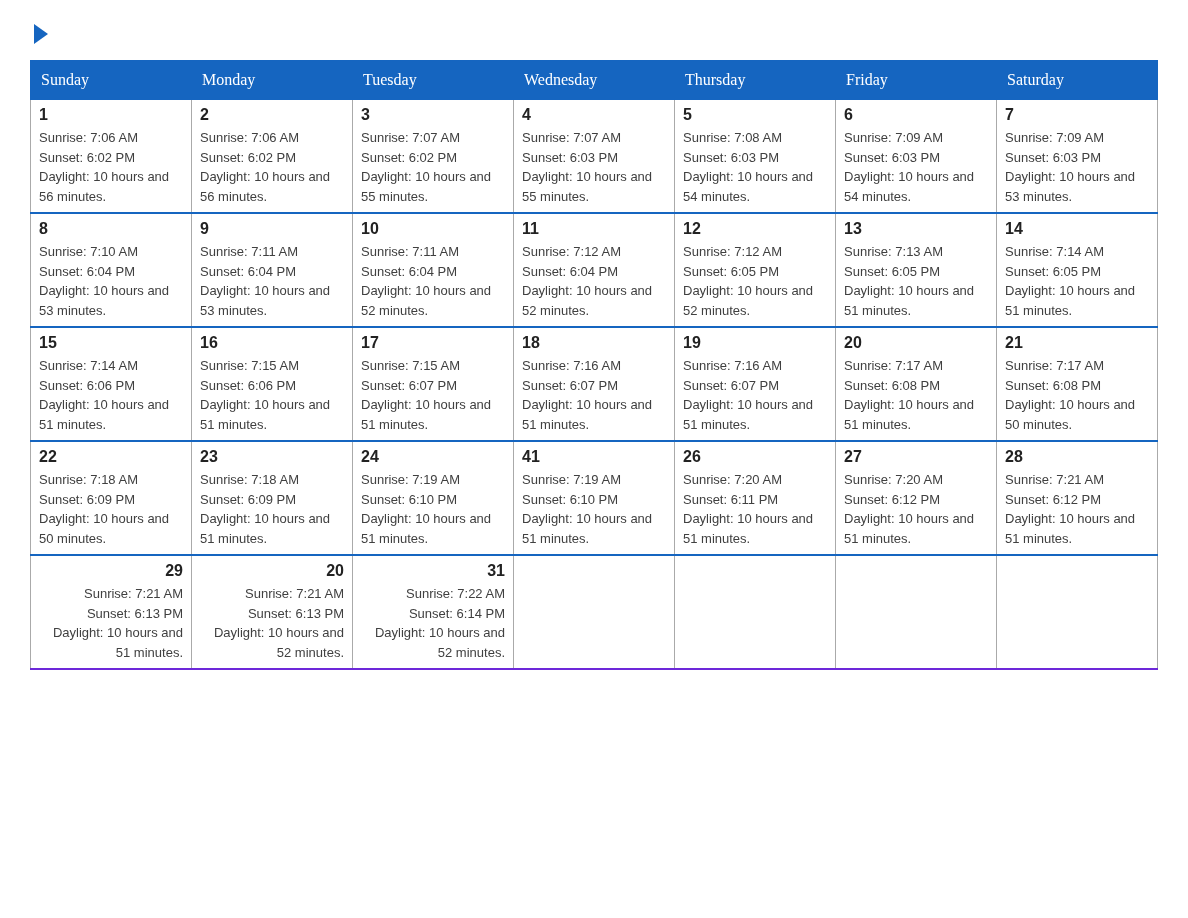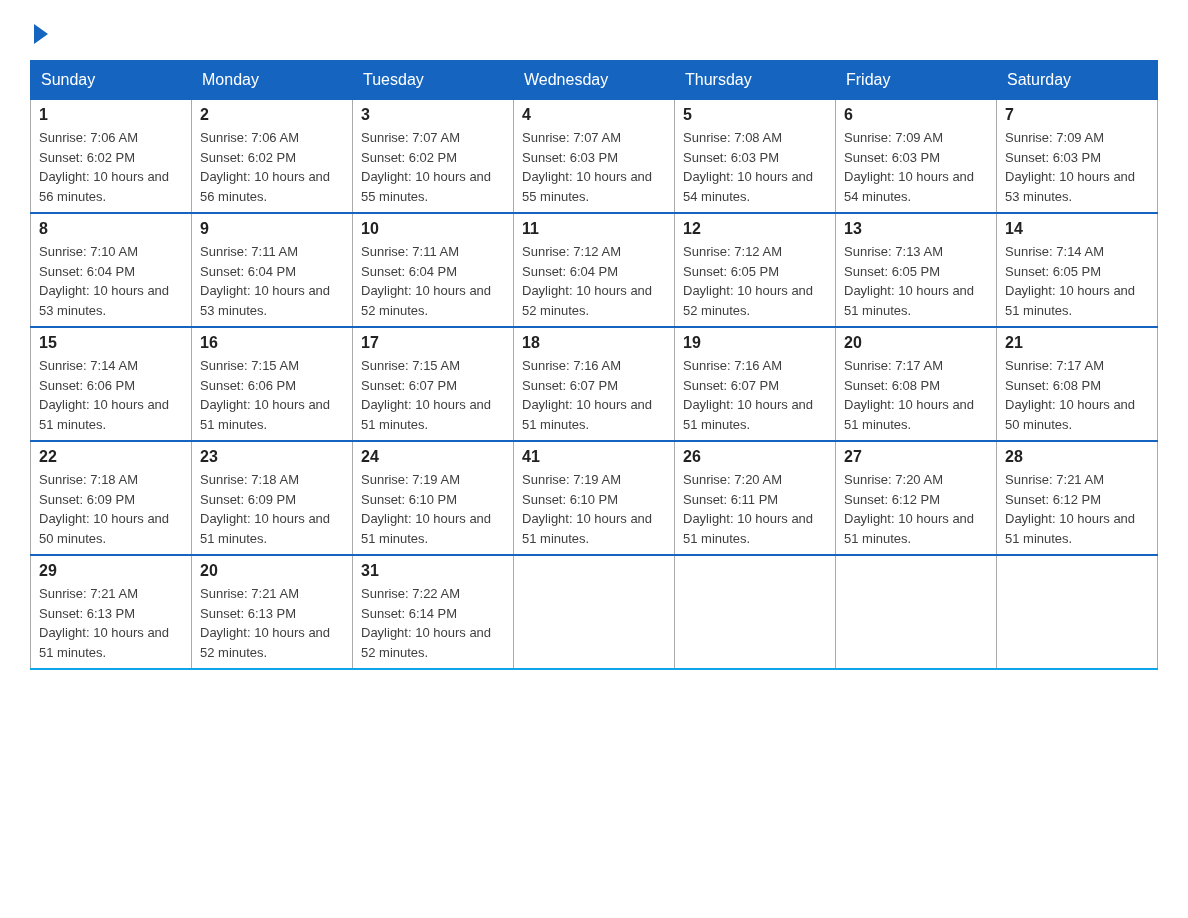--- a/index.html
+++ b/index.html
@@ -92,24 +92,26 @@
     }
     .day-info {
       font-size: 13px;
       line-height: 1.5;
       color: #404040;
     }
     .empty-cell {
       background: #fff;
     }
     tr:last-child td {
-      border-bottom: 2px solid #0ea5e9;
+      border-bottom: 2px solid #6d28d9;
+      text-align: right;
     }
     thead tr th {
       border-bottom: 2px solid #1565c0;
+      font-family: Liberation Serif, serif;
     }
     .row-border td {
       border-top: 2px solid #1565c0;
     }
   </style>
 </head>
 <body>
 
 <div class="header">
   <div class="logo">

